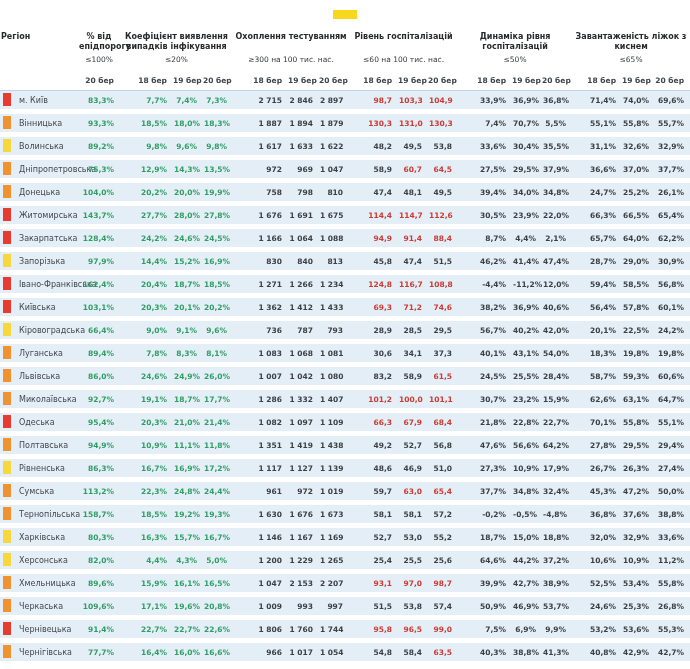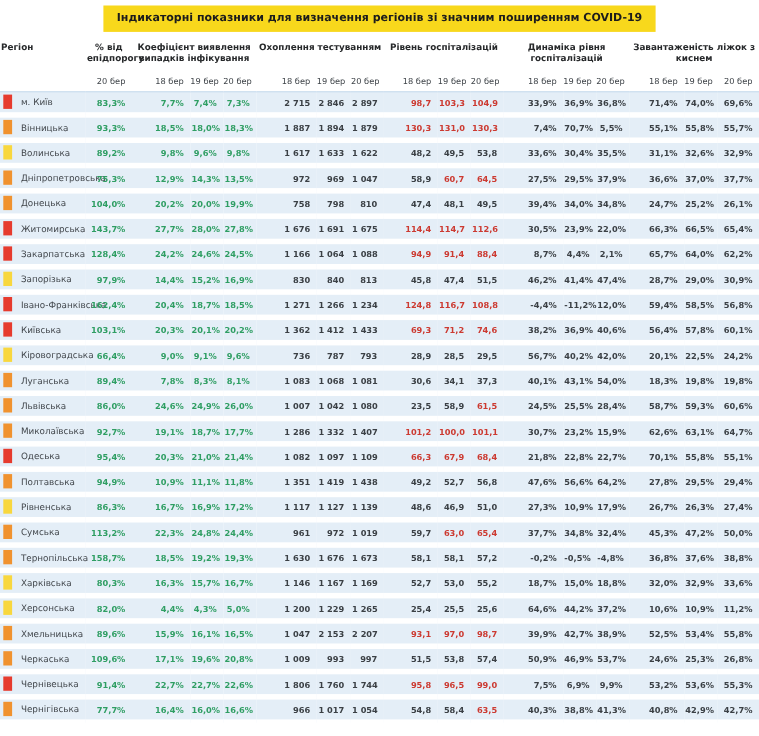--- a/index.html
+++ b/index.html
@@ -13,21 +13,21 @@
     color:#1c1c1c; line-height:1.5;
   }
 
   table { border-collapse:collapse; table-layout:fixed; width:690px; }
   th, td { margin:0; }
 
   thead th, thead td { vertical-align:top; overflow:visible; }
   .hrow1 th { font-size:8px; font-weight:bold; color:#27292b; padding-top:7px; line-height:1.2; text-align:center; }
   .hrow1 .th-region { text-align:left; padding-left:1px; }
   .hrow2 td { font-size:7.5px; font-weight:normal; color:#35383b; text-align:center; padding-top:3px; }
-  .hrow3 td { font-size:7.5px; font-weight:normal; color:#3f4449; text-align:right;
+  .hrow3 td { font-size:7.5px; font-weight:bold; color:#3f4449; text-align:right;
               padding:11px 6px 5px 0; white-space:nowrap; }
 
   tbody td {
     background:var(--row-bg,#e4eef7);
     border-top:1px solid #bdd5ea;
     border-bottom:5px solid #ffffff;
     height:16px;
   }
   tbody .num {
     text-align:right; padding-right:6px; font-size:7.5px; font-weight:bold;
@@ -43,21 +43,20 @@
   .m-orange { background:var(--marker-orange,#f0922f); }
   .m-yellow { background:var(--marker-yellow,#f8d73e); }
 </style>
 </head>
 <body>
 
 <div class="page">
 
   <div class="title-wrap">
     <div class="title-band">
-      <div>Індикаторні показники для визначення регіонів зі значним поширенням COVID-19</div>
     </div>
   </div>
 
   <table>
     <colgroup>
       <col style="width:78px">
         <col style="width:42px">
       <col style="width:53px">
         <col style="width:30px">
         <col style="width:30px">
@@ -76,20 +75,29 @@
     </colgroup>
     <thead>
       <tr class="hrow1">
         <th class="th-region">Регіон</th>
         <th>% від епідпорогу</th>
         <th colspan="3">Коефіцієнт виявлення випадків інфікування</th>
         <th colspan="3">Охоплення тестуванням</th>
         <th colspan="3">Рівень госпіталізацій</th>
         <th colspan="3">Динаміка рівня госпіталізацій</th>
         <th colspan="3">Завантаженість ліжок з киснем</th>
+      </tr>
+      <tr class="hrow2">
+        <td></td>
+        <td>≤100%</td>
+        <td colspan="3">≤20%</td>
+        <td colspan="3">≥300 на 100 тис. нас.</td>
+        <td colspan="3">≤60 на 100 тис. нас.</td>
+        <td colspan="3">≤50%</td>
+        <td colspan="3">≤65%</td>
       </tr>
       <tr class="hrow3">
         <td></td>
         <td>20 бер</td>
         <td>18 бер</td>
         <td>19 бер</td>
         <td>20 бер</td>
         <td>18 бер</td>
         <td>19 бер</td>
         <td>20 бер</td>
@@ -373,21 +381,21 @@
     <td class="cell-region">
       <span class="marker m-orange"></span><span>Львівська</span>
     </td>
     <td class="num green c-epid">86,0%</td>
     <td class="num green c-detect">24,6%</td>
     <td class="num green c-detect">24,9%</td>
     <td class="num green c-detect">26,0%</td>
     <td class="num c-test">1 007</td>
     <td class="num c-test">1 042</td>
     <td class="num c-test">1 080</td>
-    <td class="num c-hosp">23,5</td>
+    <td class="num c-hosp">83,2</td>
     <td class="num c-hosp">58,9</td>
     <td class="num c-hosp red">61,5</td>
     <td class="num c-dyn">24,5%</td>
     <td class="num c-dyn">25,5%</td>
     <td class="num c-dyn">28,4%</td>
     <td class="num c-beds">58,7%</td>
     <td class="num c-beds">59,3%</td>
     <td class="num c-beds">60,6%</td>
   </tr>
 

